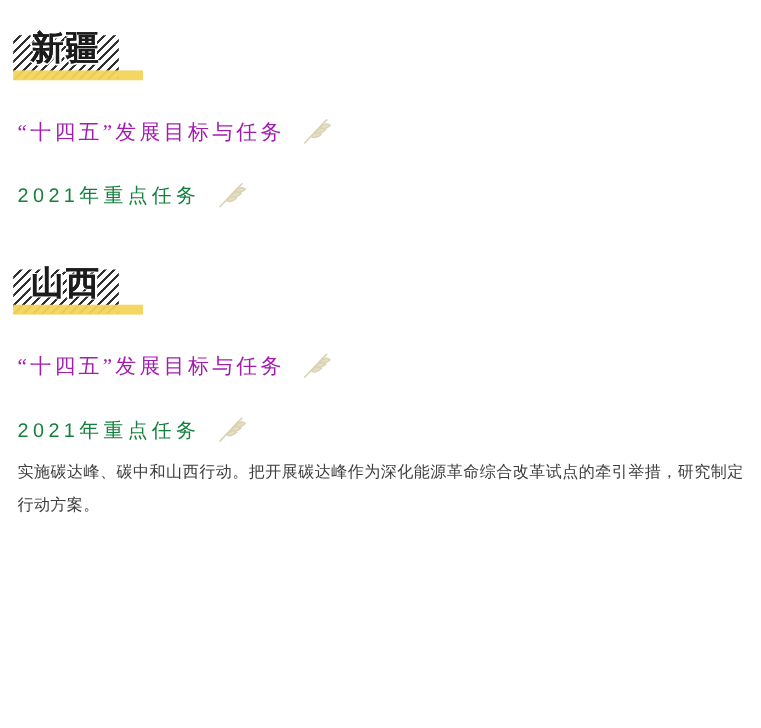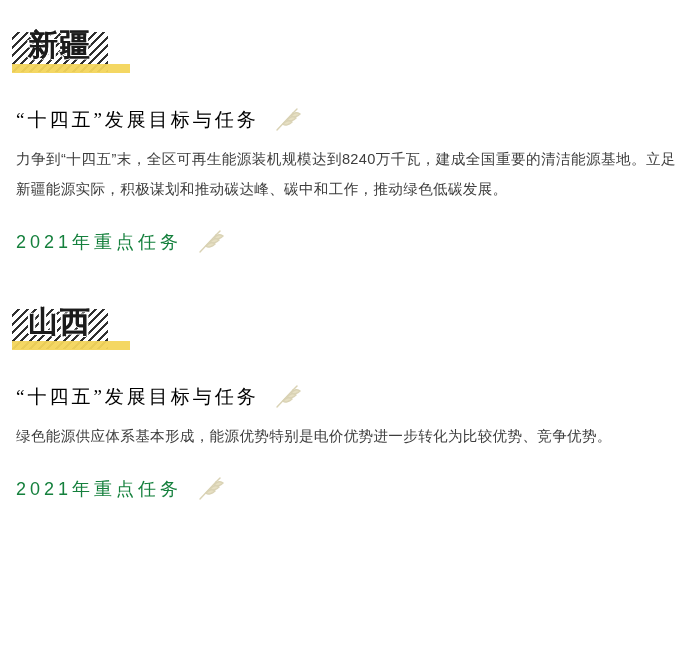--- a/index.html
+++ b/index.html
@@ -83,21 +83,21 @@
     position: relative;
     display: flex;
     align-items: center;
     height: 40px;
     margin-top: 18px;
     margin-bottom: 4px;
     padding-left: 4px;
   }
   .sec-head .sec-title {
     font-size: 19px;
-    color: #000000;
+    color: #a21caf;
     letter-spacing: 3px;
     font-family: "Liberation Serif", serif;
     font-weight: normal;
     white-space: nowrap;
   }
   .sec-head.mono .sec-title {
     font-family: "Liberation Sans", sans-serif;
     letter-spacing: 4px;
     color: #15803d;
     font-size: 18px;
@@ -141,21 +141,20 @@
           <g stroke="#d9d2b4" stroke-width="1.4" fill="none" stroke-linecap="round">
             <path d="M4 23 L20 6"></path>
             <path d="M20 6 L24 2"></path>
             <path d="M18 9 C21 5, 25 5, 27 7 C24 10, 20 11, 18 9 Z" fill="#e6dfc2" stroke="#d9d2b4"></path>
             <path d="M14 13 C17 9, 21 9, 23 11 C20 14, 16 15, 14 13 Z" fill="#e6dfc2" stroke="#d9d2b4"></path>
             <path d="M10 17 C13 13, 17 13, 19 15 C16 18, 12 19, 10 17 Z" fill="#e6dfc2" stroke="#d9d2b4"></path>
           </g>
         </svg>
       </span>
     </div>
-    <div class="para">力争到“十四五”末，全区可再生能源装机规模达到8240万千瓦，建成全国重要的清洁能源基地。立足新疆能源实际，积极谋划和推动碳达峰、碳中和工作，推动绿色低碳发展。</div>
   </div>
 
   <div class="section">
     <div class="sec-head mono">
       <span class="sec-title">2021年重点任务</span>
       <span class="wheat">
         <svg width="36" height="26" viewBox="0 0 36 26">
           <g stroke="#d9d2b4" stroke-width="1.4" fill="none" stroke-linecap="round">
             <path d="M4 23 L20 6"></path>
             <path d="M20 6 L24 2"></path>
@@ -183,33 +182,33 @@
           <g stroke="#d9d2b4" stroke-width="1.4" fill="none" stroke-linecap="round">
             <path d="M4 23 L20 6"></path>
             <path d="M20 6 L24 2"></path>
             <path d="M18 9 C21 5, 25 5, 27 7 C24 10, 20 11, 18 9 Z" fill="#e6dfc2" stroke="#d9d2b4"></path>
             <path d="M14 13 C17 9, 21 9, 23 11 C20 14, 16 15, 14 13 Z" fill="#e6dfc2" stroke="#d9d2b4"></path>
             <path d="M10 17 C13 13, 17 13, 19 15 C16 18, 12 19, 10 17 Z" fill="#e6dfc2" stroke="#d9d2b4"></path>
           </g>
         </svg>
       </span>
     </div>
-    <div class="para">绿色能源供应体系基本形成，能源优势特别是电价优势进一步转化为比较优势、竞争优势。</div>
   </div>
 
   <div class="section">
     <div class="sec-head mono">
       <span class="sec-title">2021年重点任务</span>
       <span class="wheat">
         <svg width="36" height="26" viewBox="0 0 36 26">
           <g stroke="#d9d2b4" stroke-width="1.4" fill="none" stroke-linecap="round">
             <path d="M4 23 L20 6"></path>
             <path d="M20 6 L24 2"></path>
             <path d="M18 9 C21 5, 25 5, 27 7 C24 10, 20 11, 18 9 Z" fill="#e6dfc2" stroke="#d9d2b4"></path>
             <path d="M14 13 C17 9, 21 9, 23 11 C20 14, 16 15, 14 13 Z" fill="#e6dfc2" stroke="#d9d2b4"></path>
             <path d="M10 17 C13 13, 17 13, 19 15 C16 18, 12 19, 10 17 Z" fill="#e6dfc2" stroke="#d9d2b4"></path>
           </g>
         </svg>
       </span>
     </div>
+    <div class="para">实施碳达峰、碳中和山西行动。把开展碳达峰作为深化能源革命综合改革试点的牵引举措，研究制定行动方案。</div>
   </div>
 
 </div>
 
 </body></html>

